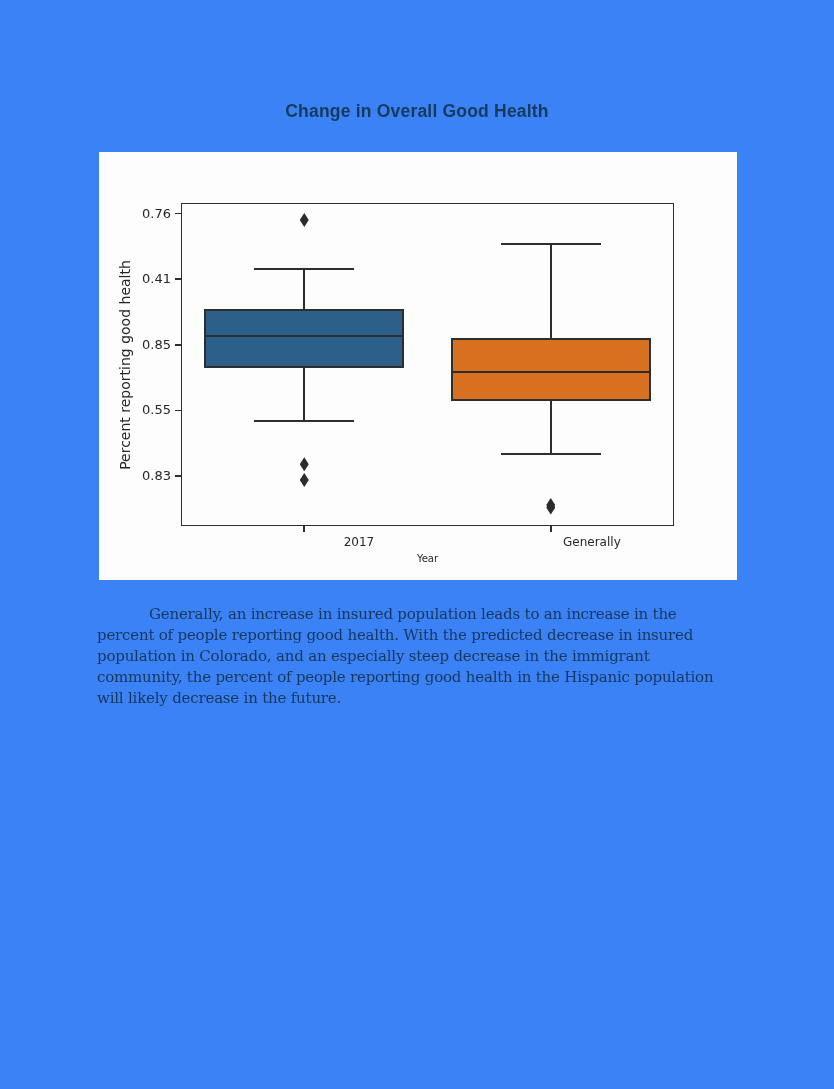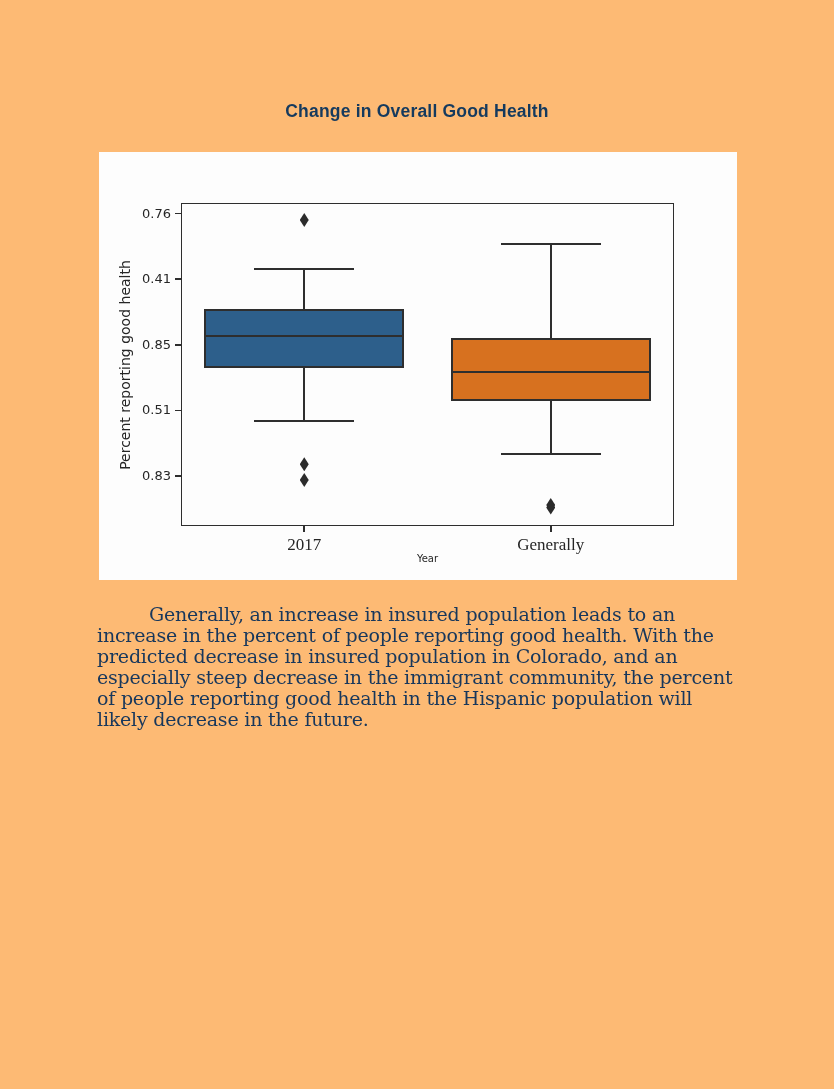--- a/index.html
+++ b/index.html
@@ -1,19 +1,19 @@
 <!DOCTYPE html>
 <html><head>
 <meta charset="utf-8">
 <style>
   html,body{margin:0;padding:0;}
   .page{
     position:relative;
     width:834px;height:1089px;
-    background:#fdba74;
+    background:#3b82f6;
     overflow:hidden;
     font-family:"Liberation Sans",sans-serif;
   }
   .doc-title{
     position:absolute;
     left:0;top:101px;width:834px;
     margin:0;
     text-align:center;
     font-size:17.5px;
     font-weight:bold;
@@ -45,22 +45,22 @@
   .ytick-mark{
     position:absolute;
     height:1.8px;width:6px;background:#2e2e2e;
   }
   .xtick-mark{
     position:absolute;
     width:1.8px;height:6px;background:#2e2e2e;
   }
   .xtick-label{
     position:absolute;
-    width:140px;text-align:center;
-    font-size:17px;color:#262626;font-family:Liberation Serif, serif;
+    width:140px;text-align:right;
+    font-size:12px;color:#262626;
   }
   .xaxis-title{
     position:absolute;
     width:140px;text-align:center;
     font-size:10px;color:#262626;
   }
   .yaxis-title-anchor{position:absolute;width:0;height:0;}
   .yaxis-title{
     position:absolute;
     transform:translate(-50%,-50%) rotate(-90deg);
@@ -79,42 +79,42 @@
     position:absolute;
     width:9px;height:14px;
     background:#2b2b2b;
     clip-path:polygon(50% 0,100% 50%,50% 100%,0 50%);
   }
   .body-text{
     position:absolute;
     left:97px;top:604px;width:637px;
     margin:0;
     font-family:"DejaVu Serif","Liberation Serif",serif;
-    font-size:19px;
+    font-size:15px;
     line-height:21px;
     letter-spacing:-0.2px;
     color:#17375c;
     text-indent:52px;
     text-align:left;
   }
 </style>
 </head>
 <body>
 
 <div class="page">
 
   <h1 class="doc-title">Change in Overall Good Health</h1>
 
   <div class="chart-panel">
     <div class="axes" id="axes">
       <div class="axes-frame"></div>
     <div class="ytick-mark" style="left: -6px; top: 272.206px;"></div>
         <div class="ytick-label" style="left: -56px; top: 265.106px;">0.83</div>
         <div class="ytick-mark" style="left: -6px; top: 206.555px;"></div>
-        <div class="ytick-label" style="left: -56px; top: 199.455px;">0.51</div>
+        <div class="ytick-label" style="left: -56px; top: 199.455px;">0.55</div>
         <div class="ytick-mark" style="left: -6px; top: 140.905px;"></div>
         <div class="ytick-label" style="left: -56px; top: 133.805px;">0.85</div>
         <div class="ytick-mark" style="left: -6px; top: 75.2545px;"></div>
         <div class="ytick-label" style="left: -56px; top: 68.1545px;">0.41</div>
         <div class="ytick-mark" style="left: -6px; top: 9.60407px;"></div>
         <div class="ytick-label" style="left: -56px; top: 2.50407px;">0.76</div>
         <div class="xtick-mark" style="left: 122.35px; top: 323px;"></div>
         <div class="xtick-label" style="left: 53.25px; top: 332px;">2017</div>
         <div class="xtick-mark" style="left: 368.85px; top: 323px;"></div>
         <div class="xtick-label" style="left: 299.75px; top: 332px;">Generally</div>

